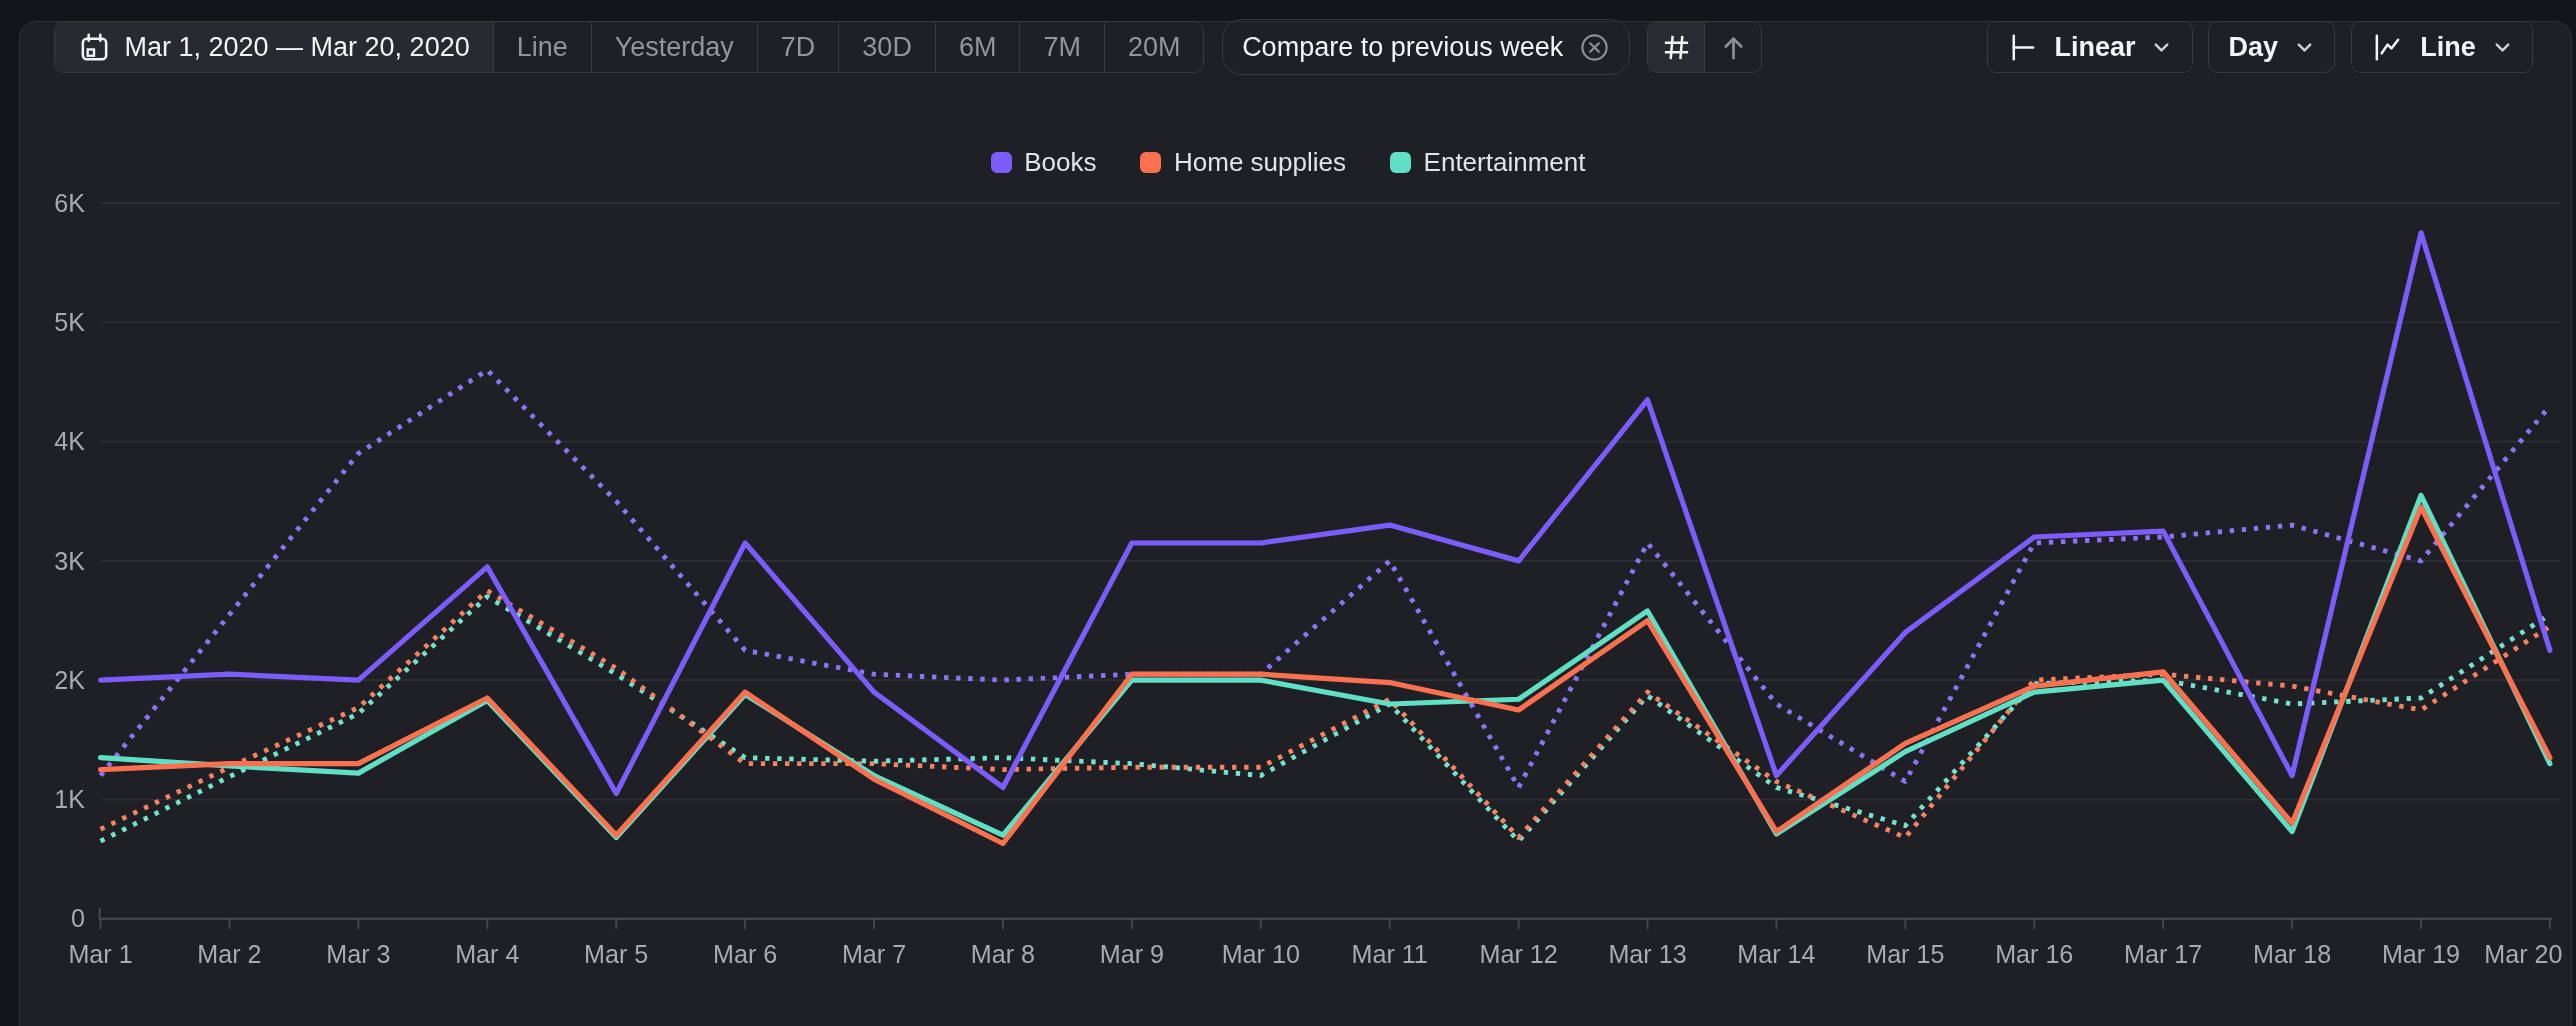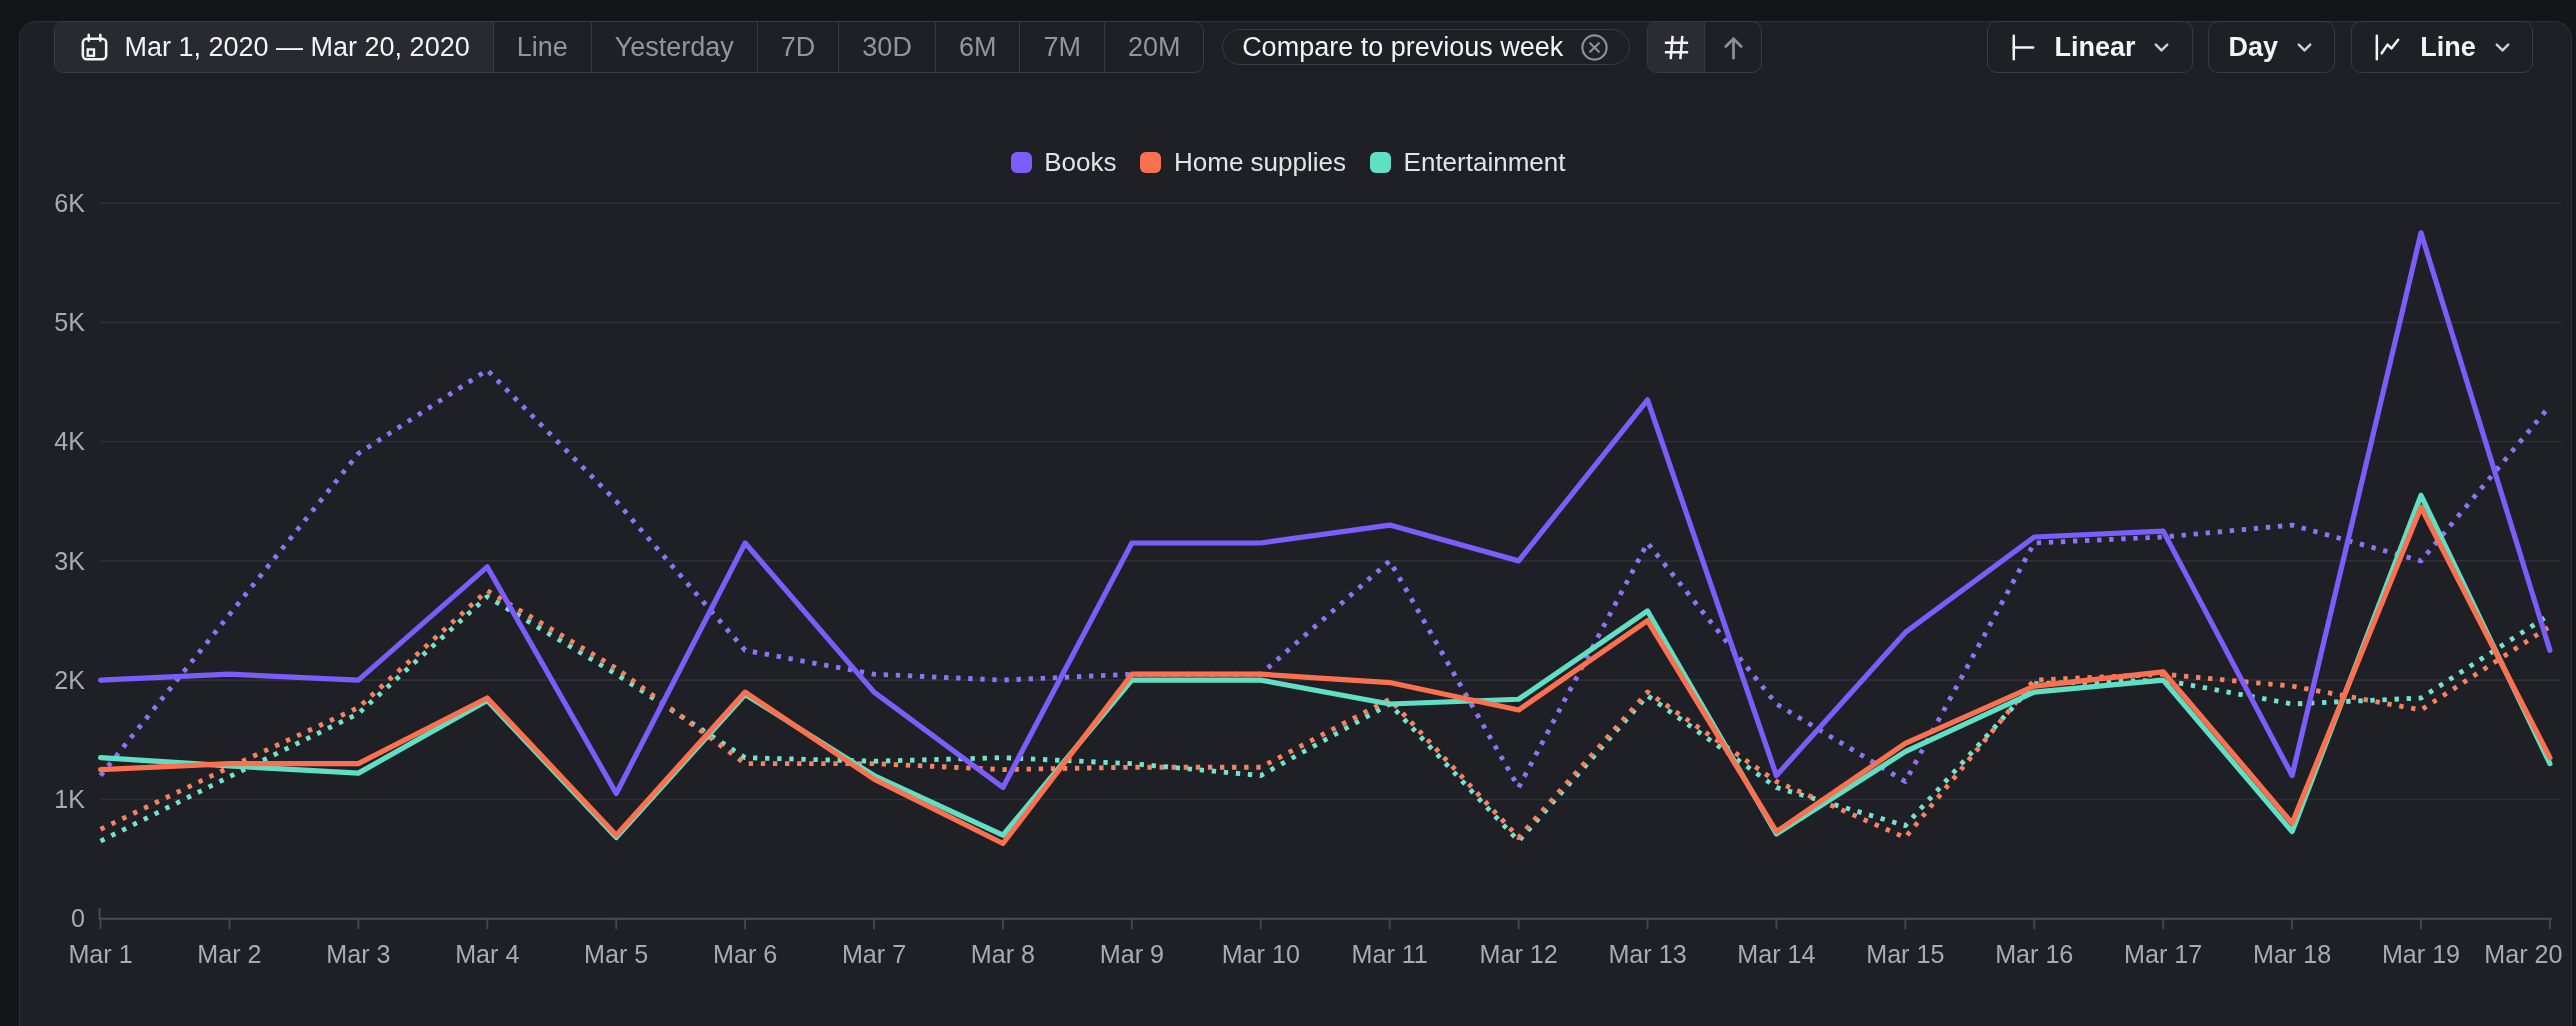--- a/index.html
+++ b/index.html
@@ -10,34 +10,34 @@
   .toolbar{position:absolute;left:41px;top:21px;right:43px;height:52px;
     display:flex;justify-content:space-between;align-items:center;margin-left:13px;}
   .tb-left,.tb-right{display:flex;align-items:center;gap:17.4px;}
   .tb-right{gap:15.5px;}
   .seg{display:flex;align-items:stretch;height:52px;border:1.9px solid #3a3b42;
     border-radius:9.7px;overflow:hidden;box-sizing:border-box;background:transparent;}
   .seg .cell{display:flex;align-items:center;gap:13.5px;padding:0 23px;
     color:#94959c;font-size:27px;border-left:1.9px solid #3a3b42;cursor:pointer;white-space:nowrap;}
   .seg .cell:first-child{border-left:none;}
   .seg .cell.sel{background:#292a31;color:#f4f4f6;}
-  .pill{display:flex;align-items:center;gap:15.5px;height:36px;border:1.9px solid #3a3b42;
+  .pill{display:flex;align-items:center;gap:15.5px;height:56px;border:1.9px solid #3a3b42;
     border-radius:20px;padding:0 19.3px;box-sizing:border-box;color:#f4f4f6;font-size:27px;white-space:nowrap;}
   .iconseg{display:flex;height:52px;border:1.9px solid #3a3b42;border-radius:9.7px;
     overflow:hidden;box-sizing:border-box;}
   .iconseg .icell{width:56px;display:flex;align-items:center;justify-content:center;cursor:pointer;}
   .iconseg .icell.sel{background:#2b2c33;}
   .iconseg .icell + .icell{border-left:1.9px solid #3a3b42;}
   .dd{display:flex;align-items:center;gap:16px;height:52px;border:1.9px solid #3a3b42;
     border-radius:9.7px;padding:0 19.3px;box-sizing:border-box;color:#f4f4f6;
     font-size:27px;font-weight:700;cursor:pointer;white-space:nowrap;}
   svg.ic{display:block;}
   
   .legend{position:absolute;left:0;top:147px;width:100%;display:flex;
-    justify-content:center;gap:24px;align-items:center;}
+    justify-content:center;gap:44px;align-items:center;}
   .legend .item{display:flex;align-items:center;gap:12.6px;}
   .legend .sw{width:21px;height:21px;border-radius:5.8px;}
   .legend .lb{color:#e3e4e8;font-size:26px;}
   
   #chart-svg{position:absolute;left:0;top:0;}
   text.ylab,text.xlab{fill:#aaabb1;font-family:"Liberation Sans",sans-serif;font-size:26px;}
 </style>
 </head>
 <body>
 

